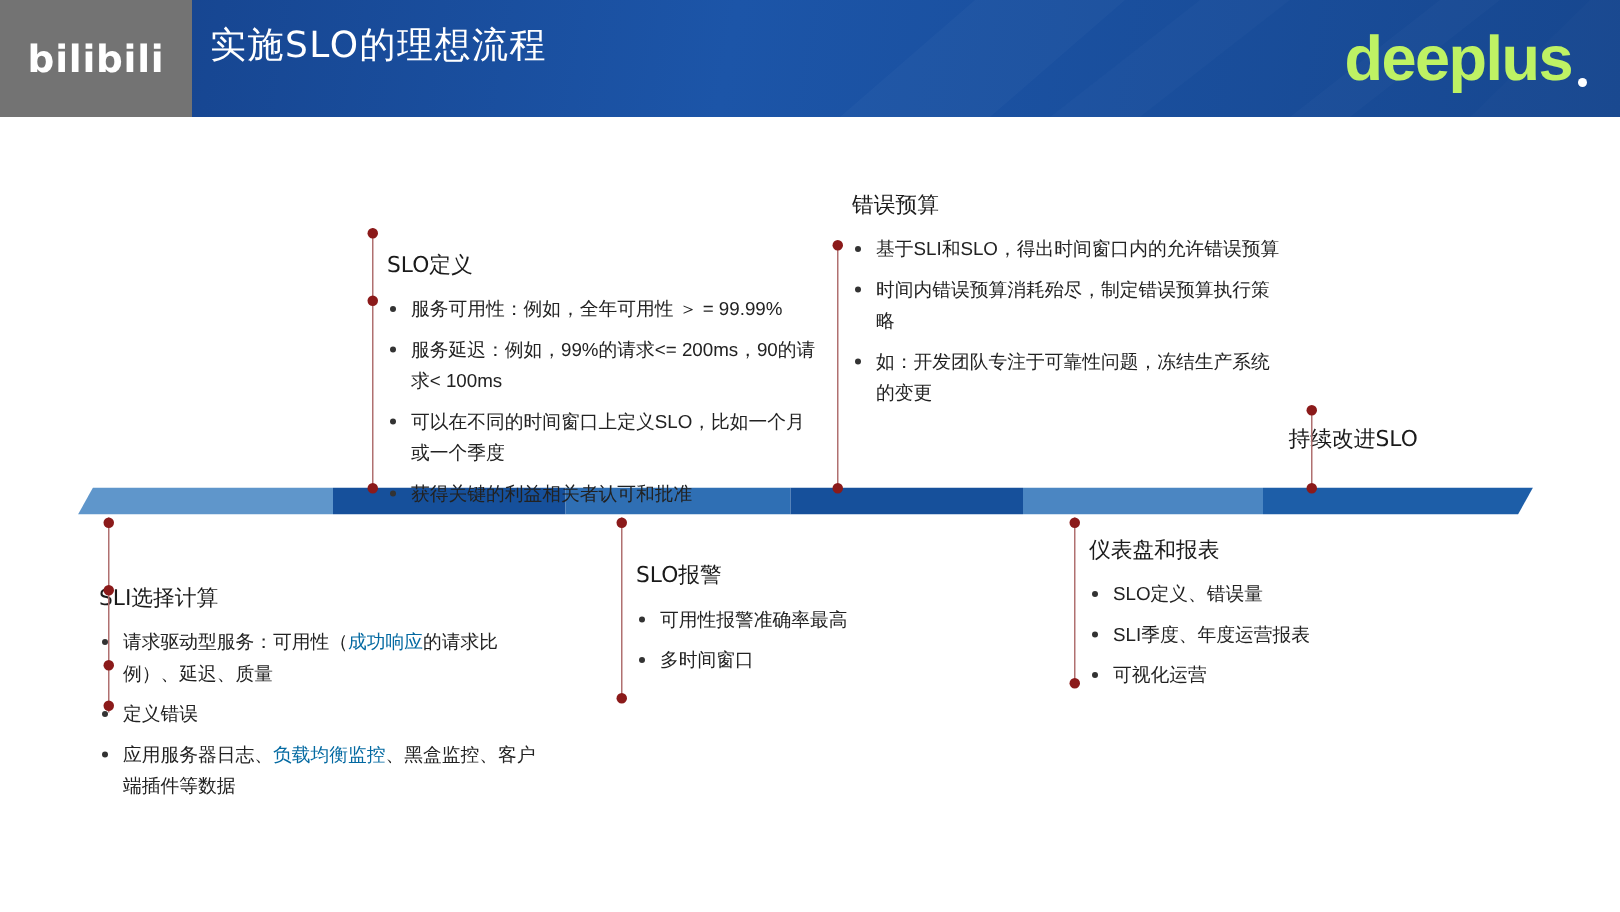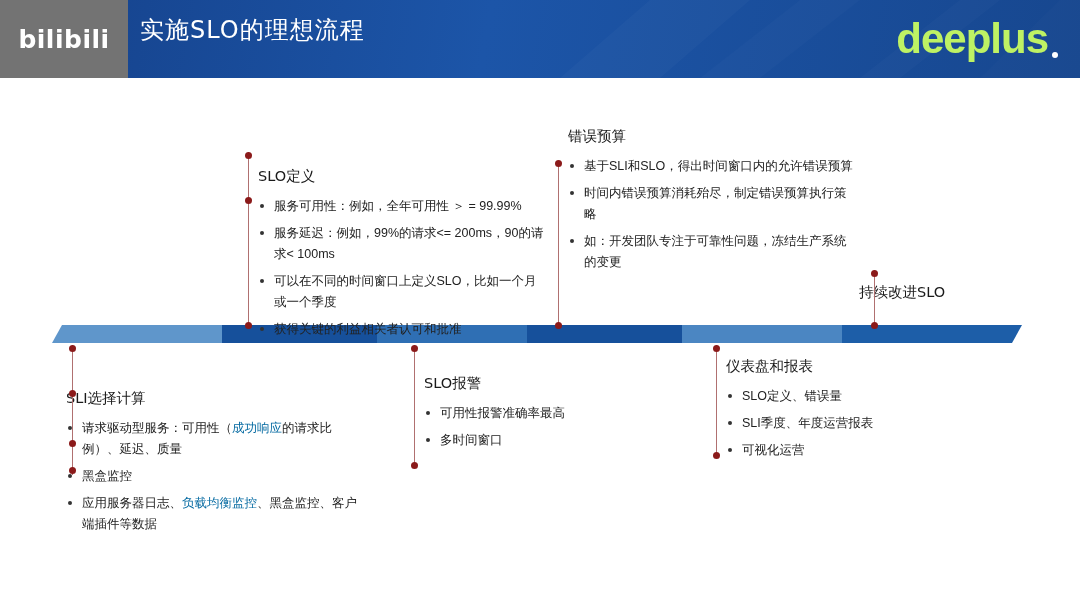--- a/index.html
+++ b/index.html
@@ -178,21 +178,21 @@
   <div class="b-title">持续改进SLO</div>
 </div>
 <div class="stem" style="left:874px; top:272px; height:55px;"></div>
 <div class="conn" style="left:871px; top:270px;"></div>
 <div class="conn" style="left:871px; top:322px;"></div>
 
 <div class="block" style="left:66px; top:357px; width:300px;margin-top:32px;">
   <div class="b-title">SLI选择计算</div>
   <ul class="b-list">
     <li>请求驱动型服务：可用性（<span class="hl">成功响应</span>的请求比例）、延迟、质量</li>
-    <li>黑盒监控</li>
+    <li>定义错误</li>
     <li>应用服务器日志、<span class="hl">负载均衡监控</span>、黑盒监控、客户端插件等数据</li>
   </ul>
 </div>
 <div class="stem" style="left:72px; top:345px; height:130px;"></div>
 <div class="conn" style="left:69px; top:345px;"></div>
 <div class="conn" style="left:69px; top:390px;"></div>
 <div class="conn" style="left:69px; top:440px;"></div>
 <div class="conn" style="left:69px; top:467px;"></div>
 
 <div class="block" style="left:424px; top:374px; width:250px;">

